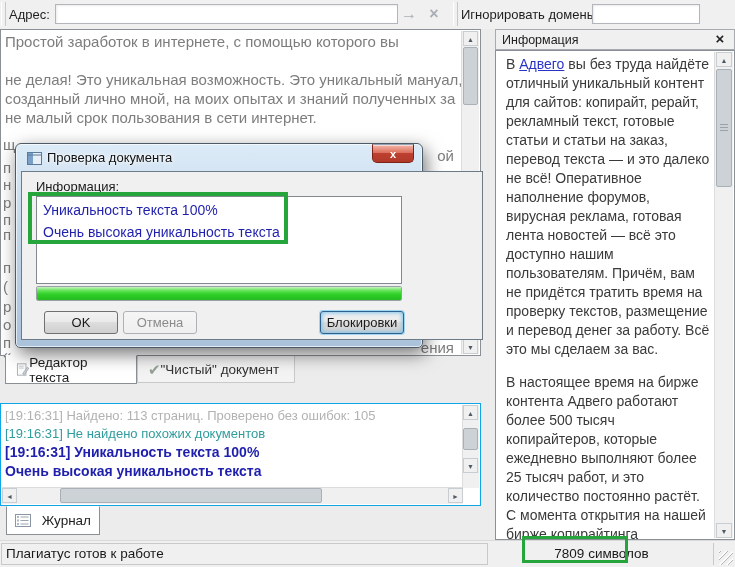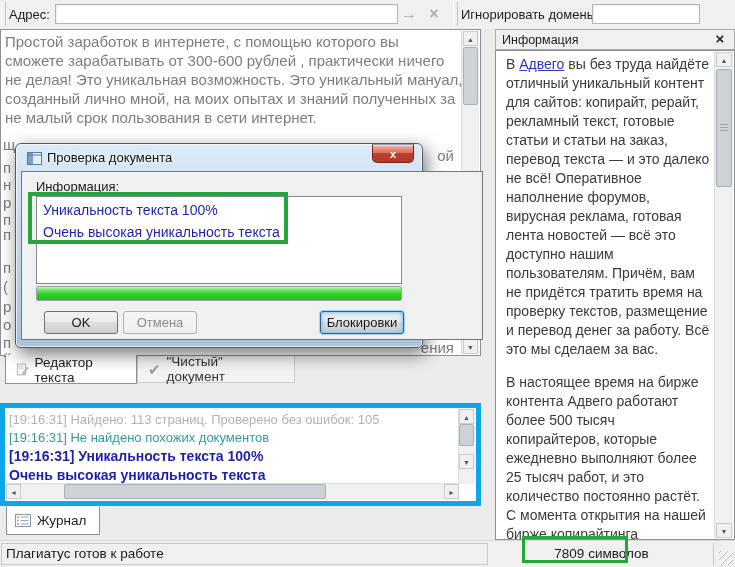--- a/index.html
+++ b/index.html
@@ -24,31 +24,31 @@
   .frag-r{right:26px;text-align:right;}
   
   .sb-v{position:absolute;background:#f0f0f0;border-left:1px solid #dcdcdc;}
   .sb-h{position:absolute;background:#f0f0f0;border-top:1px solid #dcdcdc;}
   .sb-arrow{position:absolute;width:15px;height:15px;font-size:7px;line-height:15px;text-align:center;color:#4f5ald;color:#4f5a64;background:#f0f0f0;border:1px solid #c8cdd2;box-sizing:border-box;}
   .sb-thumb{position:absolute;background:#cdd2d7;border:1px solid #a9b0b7;box-sizing:border-box;border-radius:2px;}
   .thumb-grip{position:absolute;left:3px;right:3px;top:50%;height:7px;margin-top:-4px;
      background:repeating-linear-gradient(180deg,#9aa2aa 0 1px,transparent 1px 3px);}
   
   .etabs{position:absolute;left:0;top:356px;width:481px;height:31px;}
-  .etab{position:absolute;top:0;height:27px;box-sizing:border-box;display:flex;align-items:center;gap:6px;padding:0 10px;font-size:13.5px;color:#1e1e1e;}
+  .etab{position:absolute;top:0;height:27px;box-sizing:border-box;display:flex;align-items:center;gap:0;padding:0 10px;font-size:13.5px;color:#1e1e1e;}
   .etab-active{left:5px;width:132px;background:#fff;border:1px solid #8a9096;border-top:1px solid #fff;margin-top:-1px;height:29px;}
   .etab-idle{left:137px;width:158px;background:#f3f3f3;border:1px solid #c9c9c9;border-top:none;color:#333;}
   
-  .log{position:absolute;left:0;top:403px;width:481px;height:103px;background:#fff;border:5px solid #0ea5e9;box-sizing:border-box;}
+  .log{position:absolute;left:0;top:403px;width:481px;height:103px;background:#fff;border:1px solid #0ea5e9;box-sizing:border-box;}
   .log-line{position:absolute;left:4px;white-space:nowrap;font-size:13px;}
   .log-gray{color:var(--log-gray);}
   .log-teal{color:var(--log-teal);}
   .log-navy{color:var(--log-navy);font-weight:bold;font-size:14px;}
   
-  .jtab{position:absolute;left:6px;top:506px;width:94px;height:29px;background:#fff;border:1px solid #8a9096;border-top:1px solid #fff;box-sizing:border-box;display:flex;align-items:center;gap:6px;padding:0 8px;font-size:13.5px;color:#1e1e1e;}
+  .jtab{position:absolute;left:6px;top:506px;width:94px;height:29px;background:#fff;border:1px solid #8a9096;border-top:1px solid #fff;box-sizing:border-box;display:flex;align-items:center;gap:6px;padding:0 8px;font-size:13.5px;color:#1e1e1e;justify-content:space-between;}
   
   .side-head{position:absolute;left:495px;top:29px;width:240px;height:21px;background:#f0f0f0;border:1px solid #a7abb0;box-sizing:border-box;padding-left:34px;}
   .side-head-label{position:absolute;left:6px;top:3px;font-size:12.5px;color:#222;}
   .side-close{position:absolute;right:6px;top:1px;width:16px;height:16px;border:none;background:transparent;font-size:15px;font-weight:bold;color:#222;line-height:16px;text-align:center;padding:0;}
   .side-body{position:absolute;left:495px;top:50px;width:240px;height:490px;background:#fff;border:1px solid #8a9096;box-sizing:border-box;overflow:hidden;}
   .side-content{position:absolute;left:10px;top:4px;width:204px;color:#3a3a3a;}
   .side-content h1,.side-content h2{font-size:16px;font-weight:400;color:#404040;line-height:22px;margin:8px 0 10px 0;}
   .side-content p{font-size:14px;line-height:19px;margin:0 0 14px 0;}
   .side-link{color:var(--link-blue);text-decoration:underline;cursor:pointer;}
   
@@ -98,21 +98,20 @@
   <input class="tb-input" style="left: 55px; width: 335px;" value="">
   <button class="tb-btn" style="left:398px;"><span class="go-glyph">→</span></button>
   <button class="tb-btn" style="left:423px;"><span class="x-glyph">×</span></button>
   <div class="toolbar-grip" style="left:453px;"></div>
   <span class="tb-label" style="left:461px;">Игнорировать домены:</span>
   <input class="tb-input" style="left: 592px; width: 100px;" value="">
 </div>
 
 <div class="editor">
   <div class="editor-line" style="top:3px;">Простой заработок в интернете, с помощью которого вы</div>
-  <div class="editor-line" style="top:22px;">сможете зарабатывать от 300-600 рублей , практически ничего</div>
   <div class="editor-line" style="top:41px;">не делая! Это уникальная возможность. Это уникальный мануал,</div>
   <div class="editor-line" style="top:60px;">созданный лично мной, на моих опытах и знаний полученных за</div>
   <div class="editor-line" style="top:79px;">не малый срок пользования в сети интернет.</div>
 
   <span class="frag" style="left:2px;top:106px;">щ</span>
   <span class="frag" style="left:2px;top:129px;">п</span>
   <span class="frag" style="left:2px;top:146px;">н</span>
   <span class="frag" style="left:2px;top:164px;">р</span>
   <span class="frag" style="left:2px;top:181px;">п</span>
   <span class="frag" style="left:2px;top:196px;">п</span>

